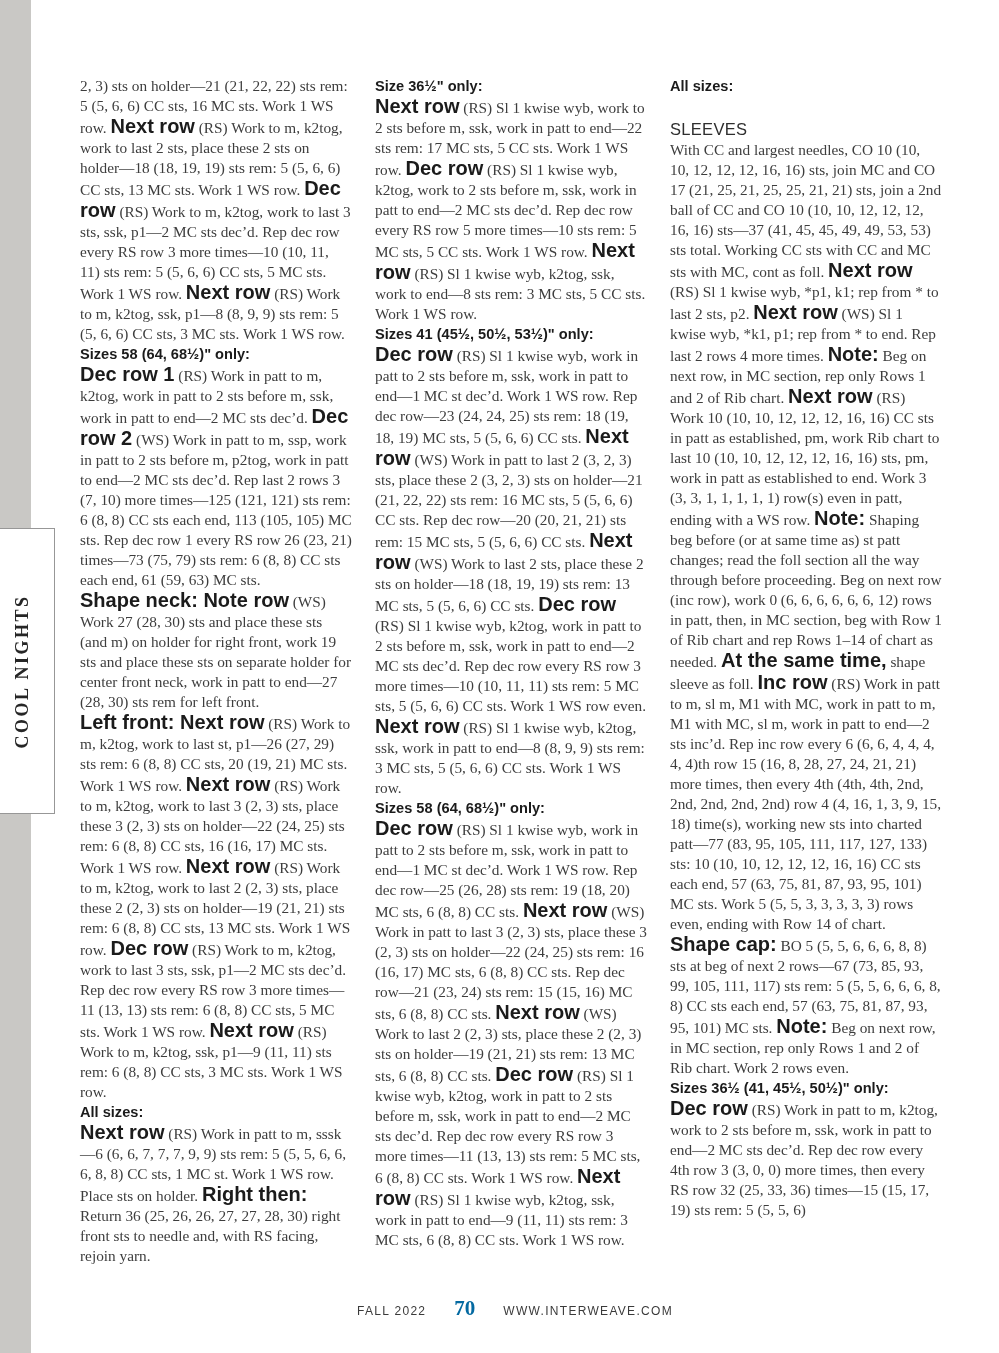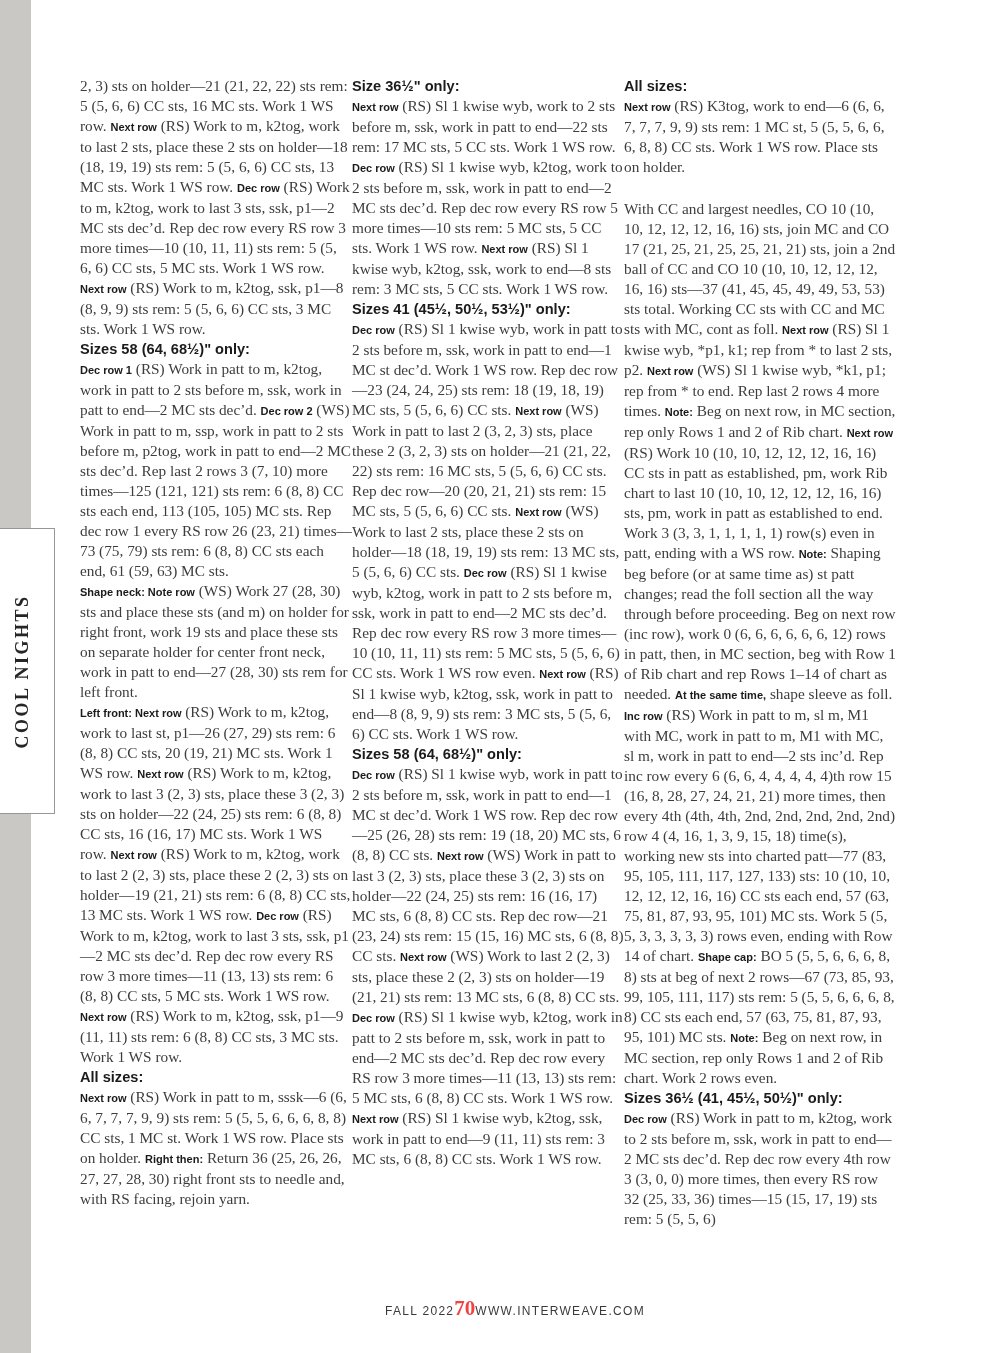--- a/index.html
+++ b/index.html
@@ -35,33 +35,34 @@
     font-weight: bold;
     font-size: 18px;
     letter-spacing: 2.5px;
     color: #262626;
   }
   .columns {
     position: absolute;
     left: 80px; top: 76px;
     width: 860px;
     display: flex;
+    gap: 23px;
   }
   .col {
     width: 272px;
     flex: 0 0 272px;
     font-size: 15.3px;
     line-height: 20px;
   }
   .para { margin: 0; }
   .para .run { color: #3d3d3d; }
   .para .lbl {
     font-family: "Liberation Sans", sans-serif;
     font-weight: bold;
-    font-size: 11px;
+    font-size: 20px;
     color: #1b1b1b;
   }
   .subhead {
     font-family: "Liberation Sans", sans-serif;
     font-weight: bold;
     font-size: 14.6px;
     line-height: 20px;
     color: #1b1b1b;
     margin: 0;
   }
@@ -75,33 +76,33 @@
     margin: 0;
   }
   .gap { height: 22px; }
   .footer {
     position: absolute;
     left: 31px; right: 0;
     top: 1296px;
     display: flex;
     justify-content: center;
     align-items: baseline;
-    gap: 0;
+    gap: 28px;
   }
   .footer-small {
     font-family: "Liberation Sans", sans-serif;
     font-size: 12px;
     letter-spacing: 1.3px;
     color: #3a3a3a;
   }
   .footer-pagenum {
     font-family: "Liberation Serif", serif;
     font-weight: bold;
     font-size: 21px;
-    color: #ef4444;
+    color: #0369a1;
   }
 </style>
 </head>
 <body>
 
 <div class="page">
   <div class="gray-strip"></div>
 
   <div class="tab-box">
     <span class="tab-label">COOL NIGHTS</span>
@@ -120,22 +121,22 @@
     <div class="col">
         <div class="subhead">Size 36½" only:</div>
         <div class="para"><span class="lbl">Next row</span><span class="run"> (RS) Sl 1 kwise wyb, work to 2 sts before m, ssk, work in patt to end—22 sts rem: 17 MC sts, 5 CC sts. Work 1 WS row. </span><span class="lbl">Dec row</span><span class="run"> (RS) Sl 1 kwise wyb, k2tog, work to 2 sts before m, ssk, work in patt to end—2 MC sts dec’d. Rep dec row every RS row 5 more times—10 sts rem: 5 MC sts, 5 CC sts. Work 1 WS row. </span><span class="lbl">Next row</span><span class="run"> (RS) Sl 1 kwise wyb, k2tog, ssk, work to end—8 sts rem: 3 MC sts, 5 CC sts. Work 1 WS row.</span></div>
         <div class="subhead">Sizes 41 (45½, 50½, 53½)" only:</div>
         <div class="para"><span class="lbl">Dec row</span><span class="run"> (RS) Sl 1 kwise wyb, work in patt to 2 sts before m, ssk, work in patt to end—1 MC st dec’d. Work 1 WS row. Rep dec row—23 (24, 24, 25) sts rem: 18 (19, 18, 19) MC sts, 5 (5, 6, 6) CC sts. </span><span class="lbl">Next row</span><span class="run"> (WS) Work in patt to last 2 (3, 2, 3) sts, place these 2 (3, 2, 3) sts on holder—21 (21, 22, 22) sts rem: 16 MC sts, 5 (5, 6, 6) CC sts. Rep dec row—20 (20, 21, 21) sts rem: 15 MC sts, 5 (5, 6, 6) CC sts. </span><span class="lbl">Next row</span><span class="run"> (WS) Work to last 2 sts, place these 2 sts on holder—18 (18, 19, 19) sts rem: 13 MC sts, 5 (5, 6, 6) CC sts. </span><span class="lbl">Dec row</span><span class="run"> (RS) Sl 1 kwise wyb, k2tog, work in patt to 2 sts before m, ssk, work in patt to end—2 MC sts dec’d. Rep dec row every RS row 3 more times—10 (10, 11, 11) sts rem: 5 MC sts, 5 (5, 6, 6) CC sts. Work 1 WS row even. </span><span class="lbl">Next row</span><span class="run"> (RS) Sl 1 kwise wyb, k2tog, ssk, work in patt to end—8 (8, 9, 9) sts rem: 3 MC sts, 5 (5, 6, 6) CC sts. Work 1 WS row.</span></div>
         <div class="subhead">Sizes 58 (64, 68½)" only:</div>
         <div class="para"><span class="lbl">Dec row</span><span class="run"> (RS) Sl 1 kwise wyb, work in patt to 2 sts before m, ssk, work in patt to end—1 MC st dec’d. Work 1 WS row. Rep dec row—25 (26, 28) sts rem: 19 (18, 20) MC sts, 6 (8, 8) CC sts. </span><span class="lbl">Next row</span><span class="run"> (WS) Work in patt to last 3 (2, 3) sts, place these 3 (2, 3) sts on holder—22 (24, 25) sts rem: 16 (16, 17) MC sts, 6 (8, 8) CC sts. Rep dec row—21 (23, 24) sts rem: 15 (15, 16) MC sts, 6 (8, 8) CC sts. </span><span class="lbl">Next row</span><span class="run"> (WS) Work to last 2 (2, 3) sts, place these 2 (2, 3) sts on holder—19 (21, 21) sts rem: 13 MC sts, 6 (8, 8) CC sts. </span><span class="lbl">Dec row</span><span class="run"> (RS) Sl 1 kwise wyb, k2tog, work in patt to 2 sts before m, ssk, work in patt to end—2 MC sts dec’d. Rep dec row every RS row 3 more times—11 (13, 13) sts rem: 5 MC sts, 6 (8, 8) CC sts. Work 1 WS row. </span><span class="lbl">Next row</span><span class="run"> (RS) Sl 1 kwise wyb, k2tog, ssk, work in patt to end—9 (11, 11) sts rem: 3 MC sts, 6 (8, 8) CC sts. Work 1 WS row.</span></div>
       </div>
     <div class="col">
         <div class="subhead">All sizes:</div>
-        <div class="para"><span class="lbl">Next row</span><span class="run"> (RS) K3tog, work to end—6 (6, 6, 7, 7, 7, 9, 9) sts rem: 1 MC st, 5 (5, 5, 6, 6, 6, 8, 8) CC sts. Work 1 WS row. Place sts on holder.</span></div>
         <div class="gap"></div>
+        <div class="heading">SLEEVES</div>
         <div class="para"><span class="run">With CC and largest needles, CO 10 (10, 10, 12, 12, 12, 16, 16) sts, join MC and CO 17 (21, 25, 21, 25, 25, 21, 21) sts, join a 2nd ball of CC and CO 10 (10, 10, 12, 12, 12, 16, 16) sts—37 (41, 45, 45, 49, 49, 53, 53) sts total. Working CC sts with CC and MC sts with MC, cont as foll. </span><span class="lbl">Next row</span><span class="run"> (RS) Sl 1 kwise wyb, *p1, k1; rep from * to last 2 sts, p2. </span><span class="lbl">Next row</span><span class="run"> (WS) Sl 1 kwise wyb, *k1, p1; rep from * to end. Rep last 2 rows 4 more times. </span><span class="lbl">Note:</span><span class="run"> Beg on next row, in MC section, rep only Rows 1 and 2 of Rib chart. </span><span class="lbl">Next row</span><span class="run"> (RS) Work 10 (10, 10, 12, 12, 12, 16, 16) CC sts in patt as established, pm, work Rib chart to last 10 (10, 10, 12, 12, 12, 16, 16) sts, pm, work in patt as established to end. Work 3 (3, 3, 1, 1, 1, 1, 1) row(s) even in patt, ending with a WS row. </span><span class="lbl">Note:</span><span class="run"> Shaping beg before (or at same time as) st patt changes; read the foll section all the way through before proceeding. Beg on next row (inc row), work 0 (6, 6, 6, 6, 6, 6, 12) rows in patt, then, in MC section, beg with Row 1 of Rib chart and rep Rows 1–14 of chart as needed. </span><span class="lbl">At the same time,</span><span class="run"> shape sleeve as foll. </span><span class="lbl">Inc row</span><span class="run"> (RS) Work in patt to m, sl m, M1 with MC, work in patt to m, M1 with MC, sl m, work in patt to end—2 sts inc’d. Rep inc row every 6 (6, 6, 4, 4, 4, 4, 4)th row 15 (16, 8, 28, 27, 24, 21, 21) more times, then every 4th (4th, 4th, 2nd, 2nd, 2nd, 2nd, 2nd) row 4 (4, 16, 1, 3, 9, 15, 18) time(s), working new sts into charted patt—77 (83, 95, 105, 111, 117, 127, 133) sts: 10 (10, 10, 12, 12, 12, 16, 16) CC sts each end, 57 (63, 75, 81, 87, 93, 95, 101) MC sts. Work 5 (5, 5, 3, 3, 3, 3, 3) rows even, ending with Row 14 of chart. </span><span class="lbl">Shape cap:</span><span class="run"> BO 5 (5, 5, 6, 6, 6, 8, 8) sts at beg of next 2 rows—67 (73, 85, 93, 99, 105, 111, 117) sts rem: 5 (5, 5, 6, 6, 6, 8, 8) CC sts each end, 57 (63, 75, 81, 87, 93, 95, 101) MC sts. </span><span class="lbl">Note:</span><span class="run"> Beg on next row, in MC section, rep only Rows 1 and 2 of Rib chart. Work 2 rows even.</span></div>
         <div class="subhead">Sizes 36½ (41, 45½, 50½)" only:</div>
         <div class="para"><span class="lbl">Dec row</span><span class="run"> (RS) Work in patt to m, k2tog, work to 2 sts before m, ssk, work in patt to end—2 MC sts dec’d. Rep dec row every 4th row 3 (3, 0, 0) more times, then every RS row 32 (25, 33, 36) times—15 (15, 17, 19) sts rem: 5 (5, 5, 6)</span></div>
       </div>
   </div>
 
   <div class="footer">
     <span class="footer-small">FALL 2022</span>
     <span class="footer-pagenum">70</span>
     <span class="footer-small">WWW.INTERWEAVE.COM</span>

